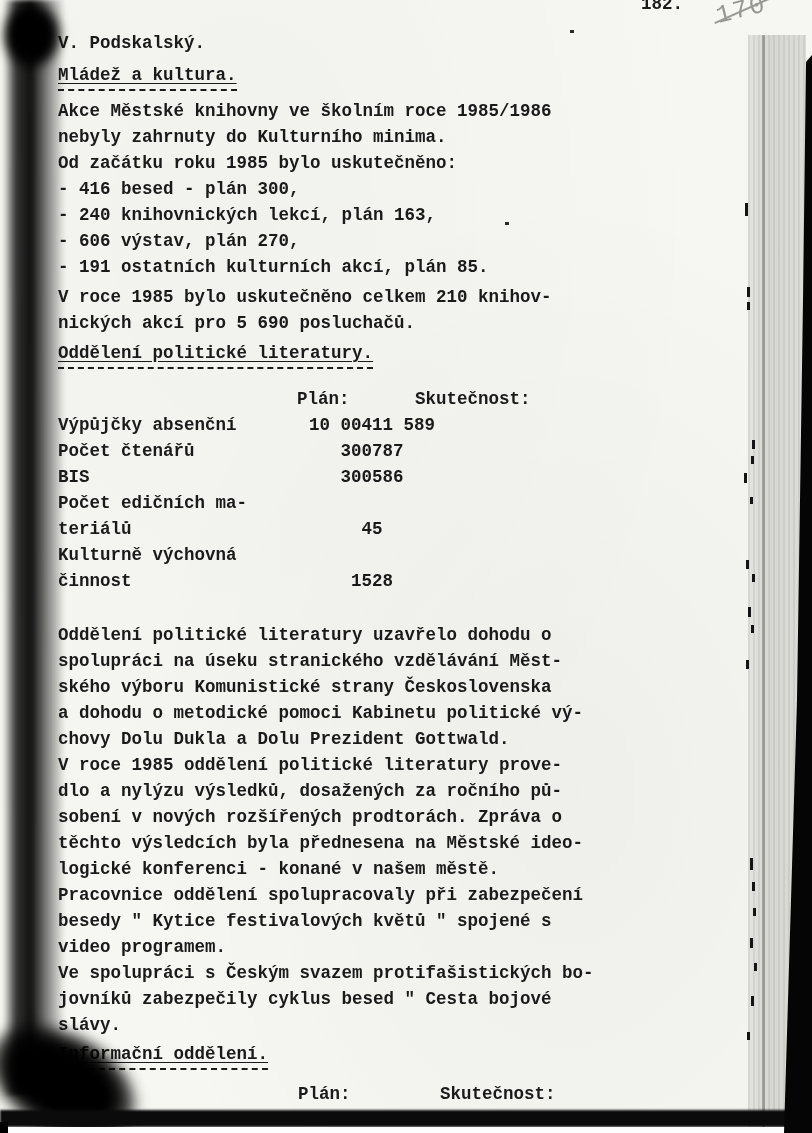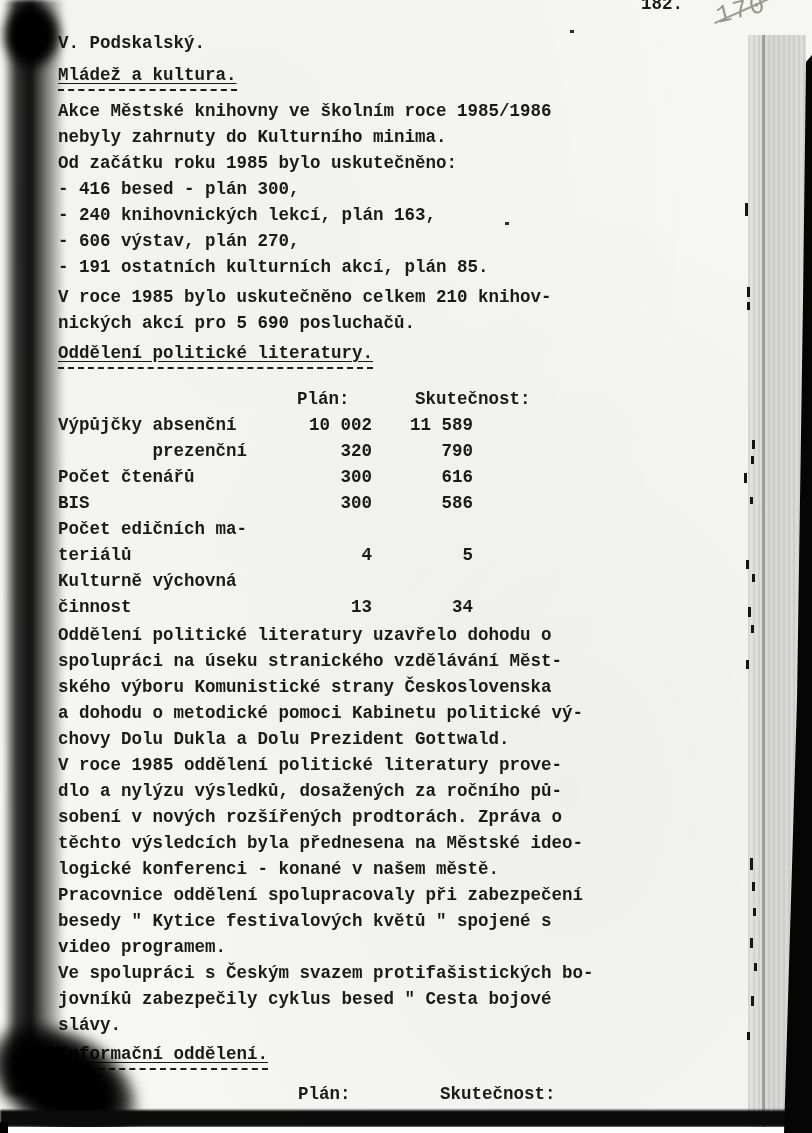--- a/index.html
+++ b/index.html
@@ -15,21 +15,21 @@
   }
   .txt{font-size:17.5px;line-height:26px;font-weight:700;white-space:nowrap;}
   .abs{position:absolute;left:58px;}
   .line{height:26px;}
   .heading{display:inline-block;text-decoration:underline;text-underline-offset:3px;
     border-bottom:2.5px dashed #1c1c1c;padding-bottom:1px;}
   
   .trow{display:flex;height:26px;}
   .tlabel{width:250px;white-space:pre;}
   .tplan{width:64px;text-align:right;}
-  .tactual{width:101px;text-align:right;}
+  .tactual{width:101px;}
   .thead{position:relative;height:26px;}
   .thead .h-plan{position:absolute;left:239px;top:0;}
   .thead .h-actual{position:absolute;left:357px;top:0;}
   .footerrow{position:relative;height:26px;}
   .footerrow .f-plan{position:absolute;left:240px;top:0;}
   .footerrow .f-actual{position:absolute;left:382px;top:0;}
   
   .typed-corner{position:absolute;left:641px;top:-9px;font-size:17.5px;font-weight:700;}
   .hand-corner{position:absolute;left:716px;top:-4px;font-size:25px;font-weight:400;
     color:#969690;transform:rotate(-14deg);letter-spacing:2px;}
@@ -96,32 +96,27 @@
     <span class="heading">Oddělení politické literatury.</span>
   </div>
 
   <div class="abs txt" style="top:386px;">
     <div class="thead">
       <span class="h-plan">Plán:</span>
       <span class="h-actual">Skutečnost:</span>
     </div>
     <div class="trow">
       <span class="tlabel">Výpůjčky absenční</span>
-      <span class="tplan">10 002</span>
+      <span class="tplan">10 004</span>
       <span class="tactual">11 589</span>
-    </div>
-    <div class="trow">
-      <span class="tlabel">         prezenční</span>
-      <span class="tplan">320</span>
-      <span class="tactual">790</span>
     </div>
     <div class="trow">
       <span class="tlabel">Počet čtenářů</span>
       <span class="tplan">300</span>
-      <span class="tactual">616</span>
+      <span class="tactual">787</span>
     </div>
     <div class="trow">
       <span class="tlabel">BIS</span>
       <span class="tplan">300</span>
       <span class="tactual">586</span>
     </div>
     <div class="trow">
       <span class="tlabel">Počet edičních ma-</span>
       <span class="tplan"></span>
       <span class="tactual"></span>
@@ -131,22 +126,22 @@
       <span class="tplan">4</span>
       <span class="tactual">5</span>
     </div>
     <div class="trow">
       <span class="tlabel">Kulturně výchovná</span>
       <span class="tplan"></span>
       <span class="tactual"></span>
     </div>
     <div class="trow">
       <span class="tlabel">činnost</span>
-      <span class="tplan">13</span>
-      <span class="tactual">34</span>
+      <span class="tplan">15</span>
+      <span class="tactual">28</span>
     </div>
   </div>
 
   <div class="abs txt" style="top:622px;">
     <div class="line">Oddělení politické literatury uzavřelo dohodu o</div>
     <div class="line">spolupráci na úseku stranického vzdělávání Měst-</div>
     <div class="line">ského výboru Komunistické strany Československa</div>
     <div class="line">a dohodu o metodické pomoci Kabinetu politické vý-</div>
     <div class="line">chovy Dolu Dukla a Dolu Prezident Gottwald.</div>
     <div class="line">V roce 1985 oddělení politické literatury prove-</div>

